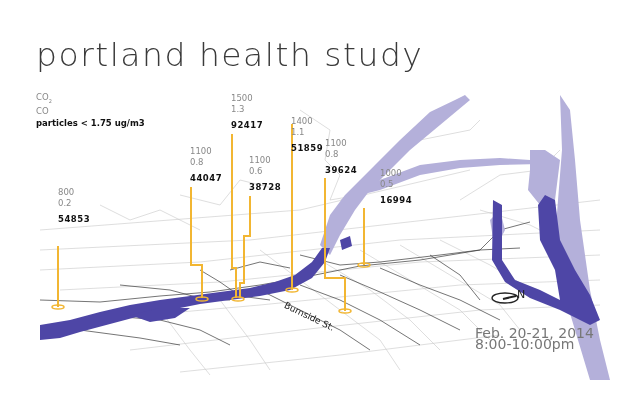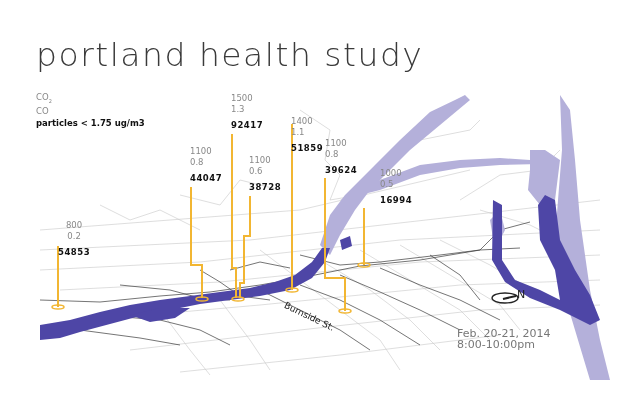--- a/index.html
+++ b/index.html
@@ -12,21 +12,21 @@
     .legend { position: absolute; left: 36px; top: 92px; font-size: 8.5px; line-height: 10px; }
     .legend .dim { color: #888; }
     .legend .bold { color: #111; font-weight: bold; margin-top: 2px; }
     .legend sub { font-size: 5px; }
     svg.map { position: absolute; left: 0; top: 0; }
     .marker { position: absolute; font-size: 8.5px; line-height: 10.5px; }
     .marker .co2, .marker .co { color: #888; }
     .marker .particles { color: #111; font-weight: bold; margin-top: 6px; letter-spacing: 0.5px; }
     .street { position: absolute; left: 287px; top: 300px; font-size: 9px; color: #222;
               transform: rotate(26deg); transform-origin: left top; }
-    .date { position: absolute; left: 457px; top: 328px; font-size: 11px; color: #777; line-height: 11px; }
+    .date { position: absolute; left: 475px; top: 328px; font-size: 14px; color: #777; line-height: 11px; }
     .north { position: absolute; left: 517px; top: 288px; font-size: 11px; color: #222; }
   </style>
 </head>
 <body>
 
 <div class="title">portland health study</div>
 
 <div class="legend">
   <div class="dim"><span>CO</span><sub>2</sub></div>
   <div class="dim">CO</div>
@@ -108,21 +108,21 @@
     <ellipse cx="345" cy="311" rx="6" ry="2"></ellipse>
     <ellipse cx="364" cy="265" rx="6" ry="2"></ellipse>
   </g>
 
   <g stroke="#222" fill="none">
     <ellipse cx="505" cy="298" rx="13" ry="5" stroke-width="1.3"></ellipse>
     <path d="M503 299 L516 296" stroke-width="2"></path>
   </g>
 </svg>
 
-<div class="marker" style="left:58px; top:220px;text-align:center;">
+<div class="marker" style="left:58px; top:187px;">
   <div class="co2">800</div>
   <div class="co">0.2</div>
   <div class="particles">54853</div>
 </div>
 <div class="marker" style="left:190px; top:146px;">
   <div class="co2">1100</div>
   <div class="co">0.8</div>
   <div class="particles">44047</div>
 </div>
 <div class="marker" style="left:231px; top:93px;">

